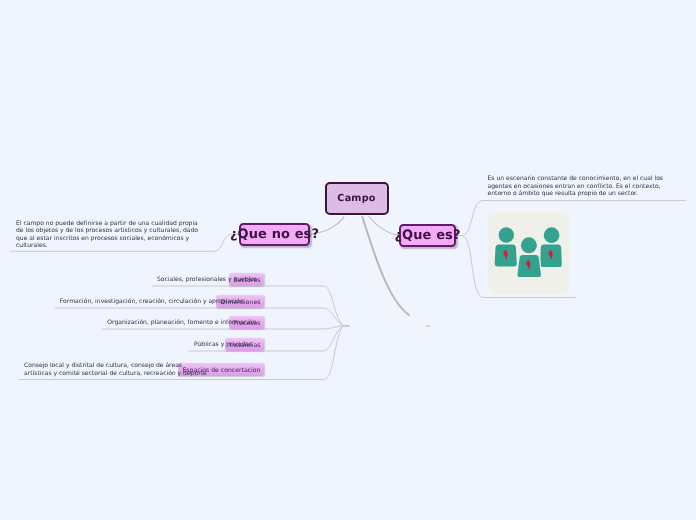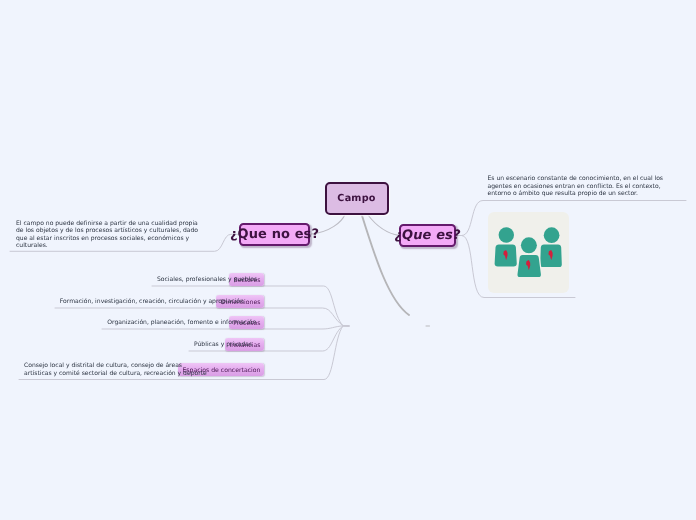--- a/index.html
+++ b/index.html
@@ -27,21 +27,21 @@
   
   .branch{
     position:absolute;box-sizing:border-box;height:23px;
     background:#f3aaf7;border:2px solid #641a6c;border-radius:4.5px;
     display:flex;align-items:center;justify-content:center;
     font-size:13px;font-weight:bold;color:#3d1240;
     box-shadow:1.3px 1.3px 1.3px rgba(80,40,90,0.30);
     letter-spacing:0.1px;white-space:nowrap;
   }
   #b-no-es{left:239px;top:207px;width:71px;}
-  #b-es{left:399px;top:208px;width:57px;font-style:italic;}
+  #b-es{left:399px;top:208px;width:57px;}
   #b-abarca{left:349px;top:299px;width:77px;}
 
   
   .tag{
     position:absolute;box-sizing:border-box;height:13px;
     background:linear-gradient(180deg,#efc6f6 0%,#e5adef 45%,#d99ee4 100%);
     border-radius:3px;
     display:flex;align-items:center;justify-content:center;
     font-size:6.15px;color:#4a1852;white-space:nowrap;
     padding:1.2px 3.8px 0 4.6px;

